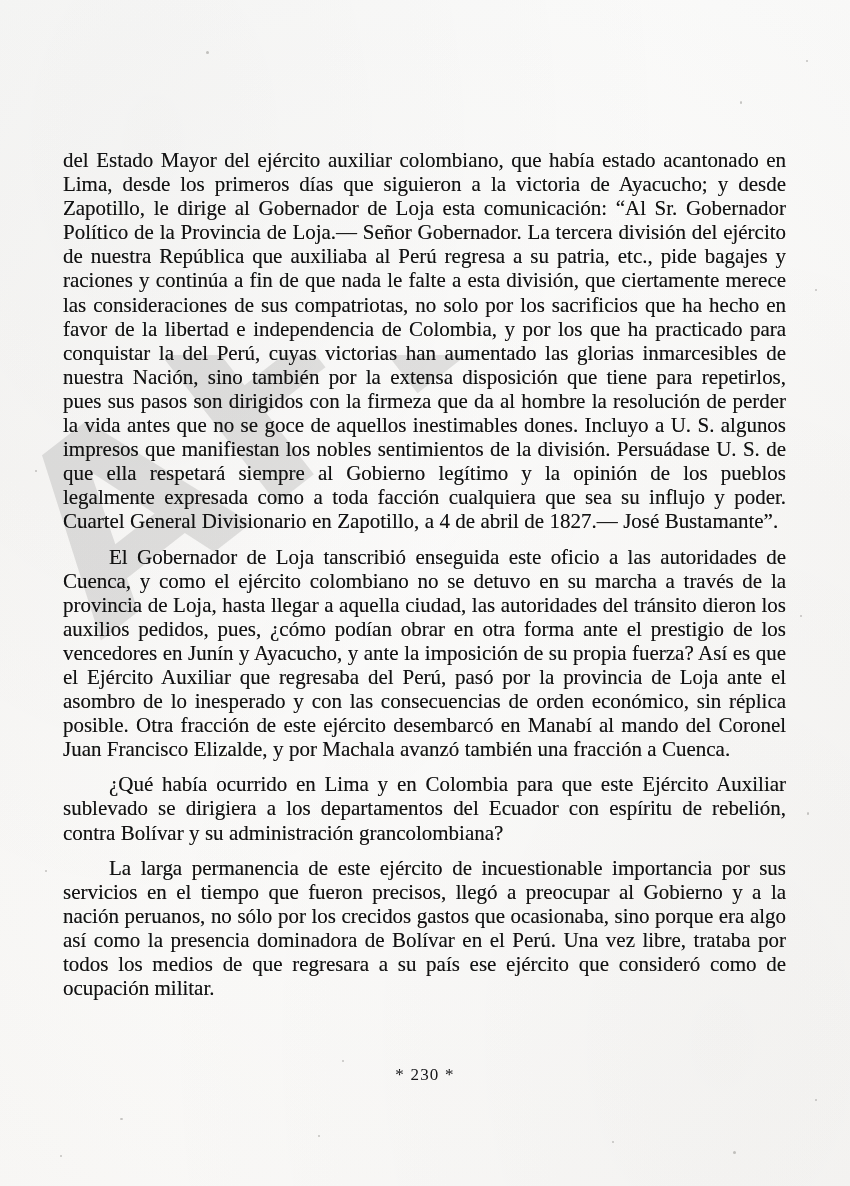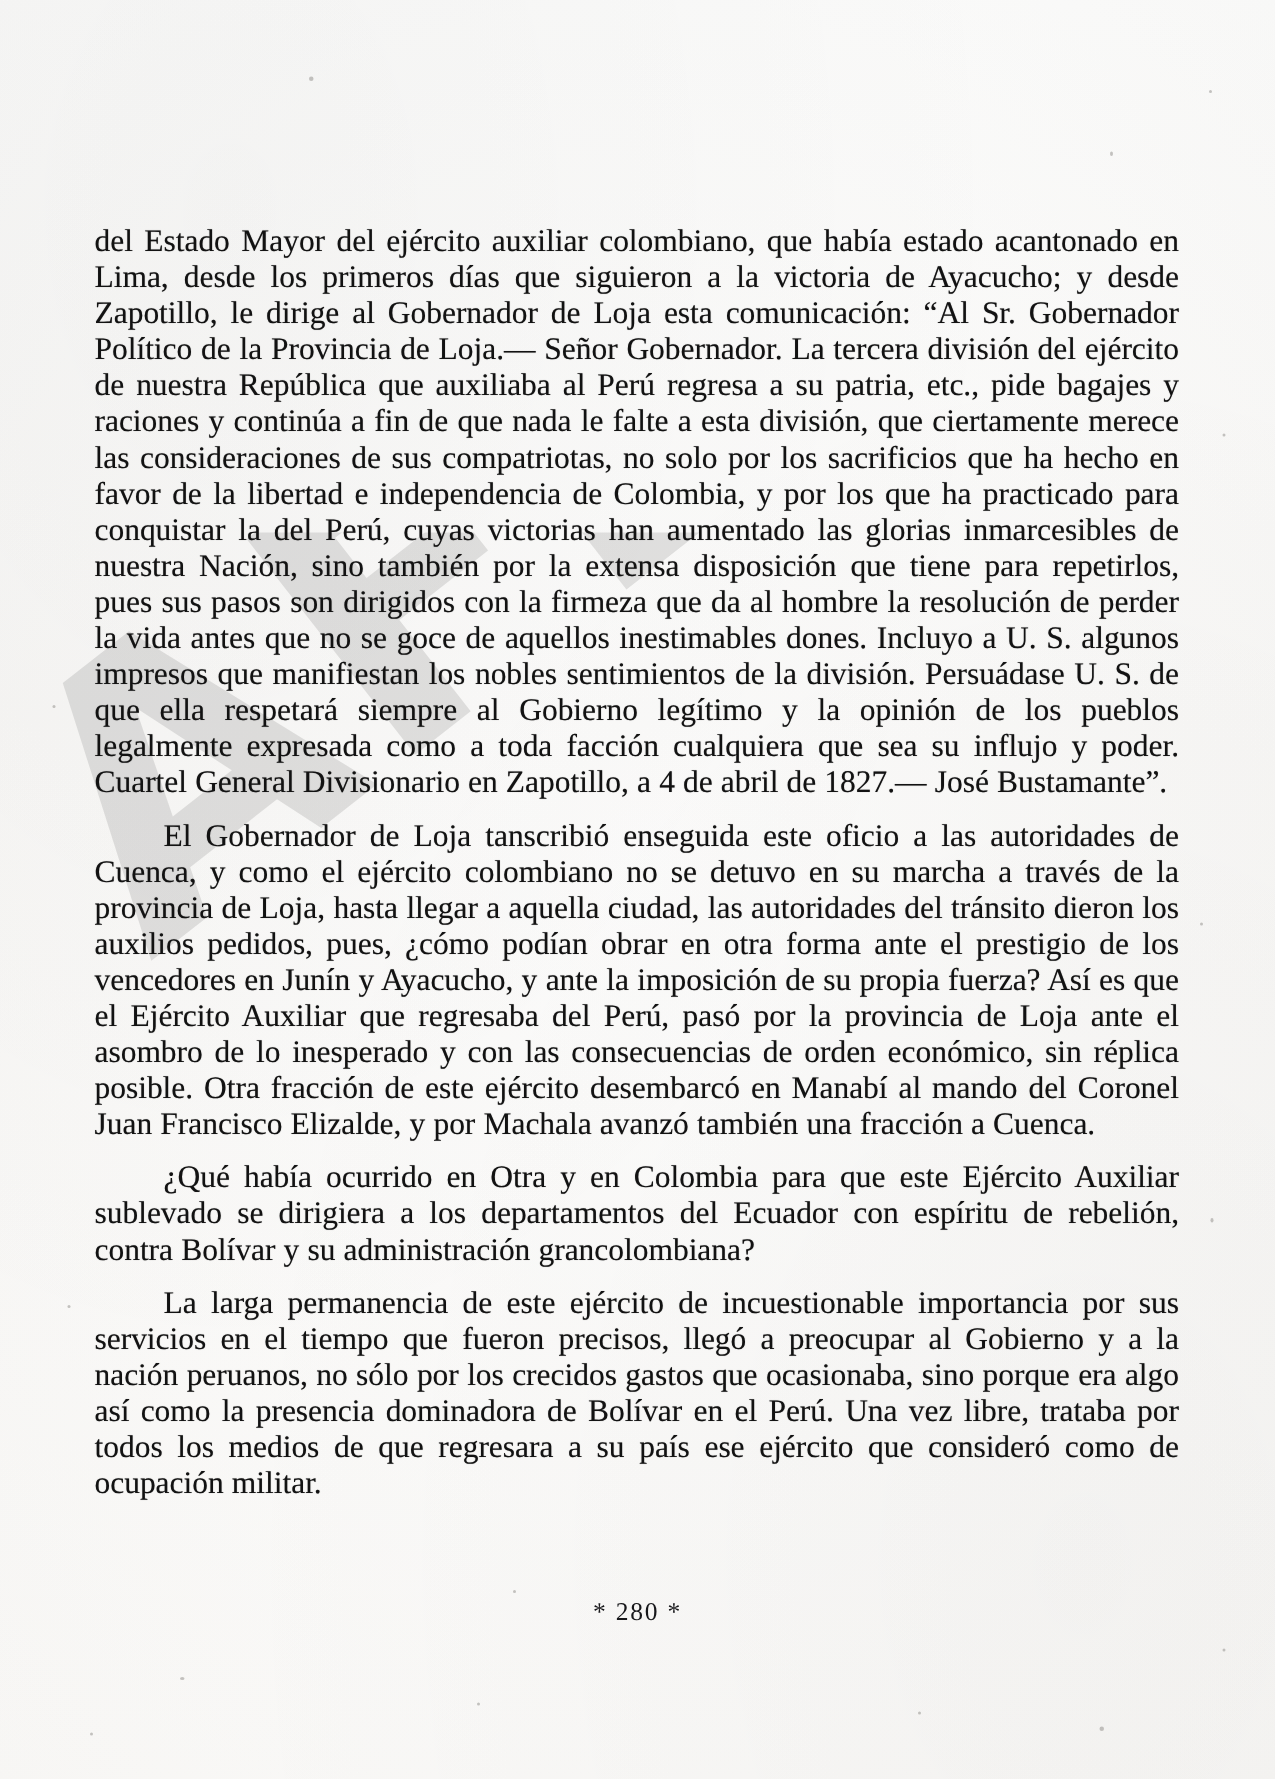--- a/index.html
+++ b/index.html
@@ -133,21 +133,21 @@
     <i style="left:120px;top:1118px;width:3px;height:2px;"></i>
     <i style="left:318px;top:1135px;width:2px;height:2px;"></i>
     <i style="left:612px;top:1141px;width:2px;height:2px;"></i>
     <i style="left:733px;top:1151px;width:3px;height:3px;"></i>
     <i style="left:60px;top:1155px;width:2px;height:2px;"></i>
   </div>
 
   <div id="content">
     <p class="para">del Estado Mayor del ejército auxiliar colombiano, que había estado acantonado en Lima, desde los primeros días que siguieron a la victoria de Ayacucho;  y desde Zapotillo, le dirige al Gobernador de Loja esta comunicación:  “Al Sr. Gobernador Político de la Provincia de Loja.—  Señor Gobernador.  La tercera división del ejército de nuestra República que auxiliaba al Perú regresa a su patria, etc., pide bagajes y raciones y continúa a fin de que nada le falte a esta división, que ciertamente merece las consideraciones de sus compatriotas, no solo por los sacrificios que ha hecho en favor de la libertad e independencia de Colombia, y por los que ha practicado para conquistar la del Perú, cuyas victorias han aumentado las glorias inmarcesibles de nuestra Nación, sino también por la extensa disposición que tiene para repetirlos, pues sus pasos son dirigidos con la firmeza que da al hombre la resolución de perder la vida antes que no se goce de aquellos inestimables dones.  Incluyo a U. S. algunos impresos que manifiestan los nobles sentimientos de la división.  Persuádase U. S. de que ella respetará siempre al Gobierno legítimo y la opinión de los pueblos legalmente expresada como a toda facción cualquiera que sea su influjo y poder.  Cuartel General Divisionario en Zapotillo, a 4 de abril de 1827.— José Bustamante”.</p>
     <p class="para indent">El Gobernador de Loja tanscribió enseguida este oficio a las autoridades de Cuenca, y como el ejército colombiano no se detuvo en su marcha a través de la provincia de Loja, hasta llegar a aquella ciudad, las autoridades del tránsito dieron los auxilios pedidos, pues, ¿cómo podían obrar en otra forma ante el prestigio de los vencedores en Junín y Ayacucho, y ante la imposición de su propia fuerza?  Así es que el Ejército Auxiliar que regresaba del Perú, pasó por la provincia de Loja ante el asombro de lo inesperado y con las consecuencias de orden económico, sin réplica posible.  Otra fracción de este ejército desembarcó en Manabí al mando del Coronel Juan Francisco Elizalde, y por Machala avanzó también una fracción a Cuenca.</p>
-    <p class="para indent">¿Qué había ocurrido en Otra y en Colombia para que este Ejército Auxiliar sublevado se dirigiera a los departamentos del Ecuador con espíritu de rebelión, contra Bolívar y su administración grancolombiana?</p>
+    <p class="para indent">¿Qué había ocurrido en Lima y en Colombia para que este Ejército Auxiliar sublevado se dirigiera a los departamentos del Ecuador con espíritu de rebelión, contra Bolívar y su administración grancolombiana?</p>
     <p class="para indent">La larga permanencia de este ejército de incuestionable importancia por sus servicios en el tiempo que fueron precisos, llegó a preocupar al Gobierno y a la nación peruanos, no sólo por los crecidos gastos que ocasionaba, sino porque era algo así como la presencia dominadora de Bolívar en el Perú.  Una vez libre, trataba por todos los medios de que regresara a su país ese ejército que consideró como de ocupación militar.</p>
   </div>
 
   <div id="footer">
-    <span id="page-number">* 280 *</span>
+    <span id="page-number">* 230 *</span>
   </div>
 
 </div>
 
 </body></html>

